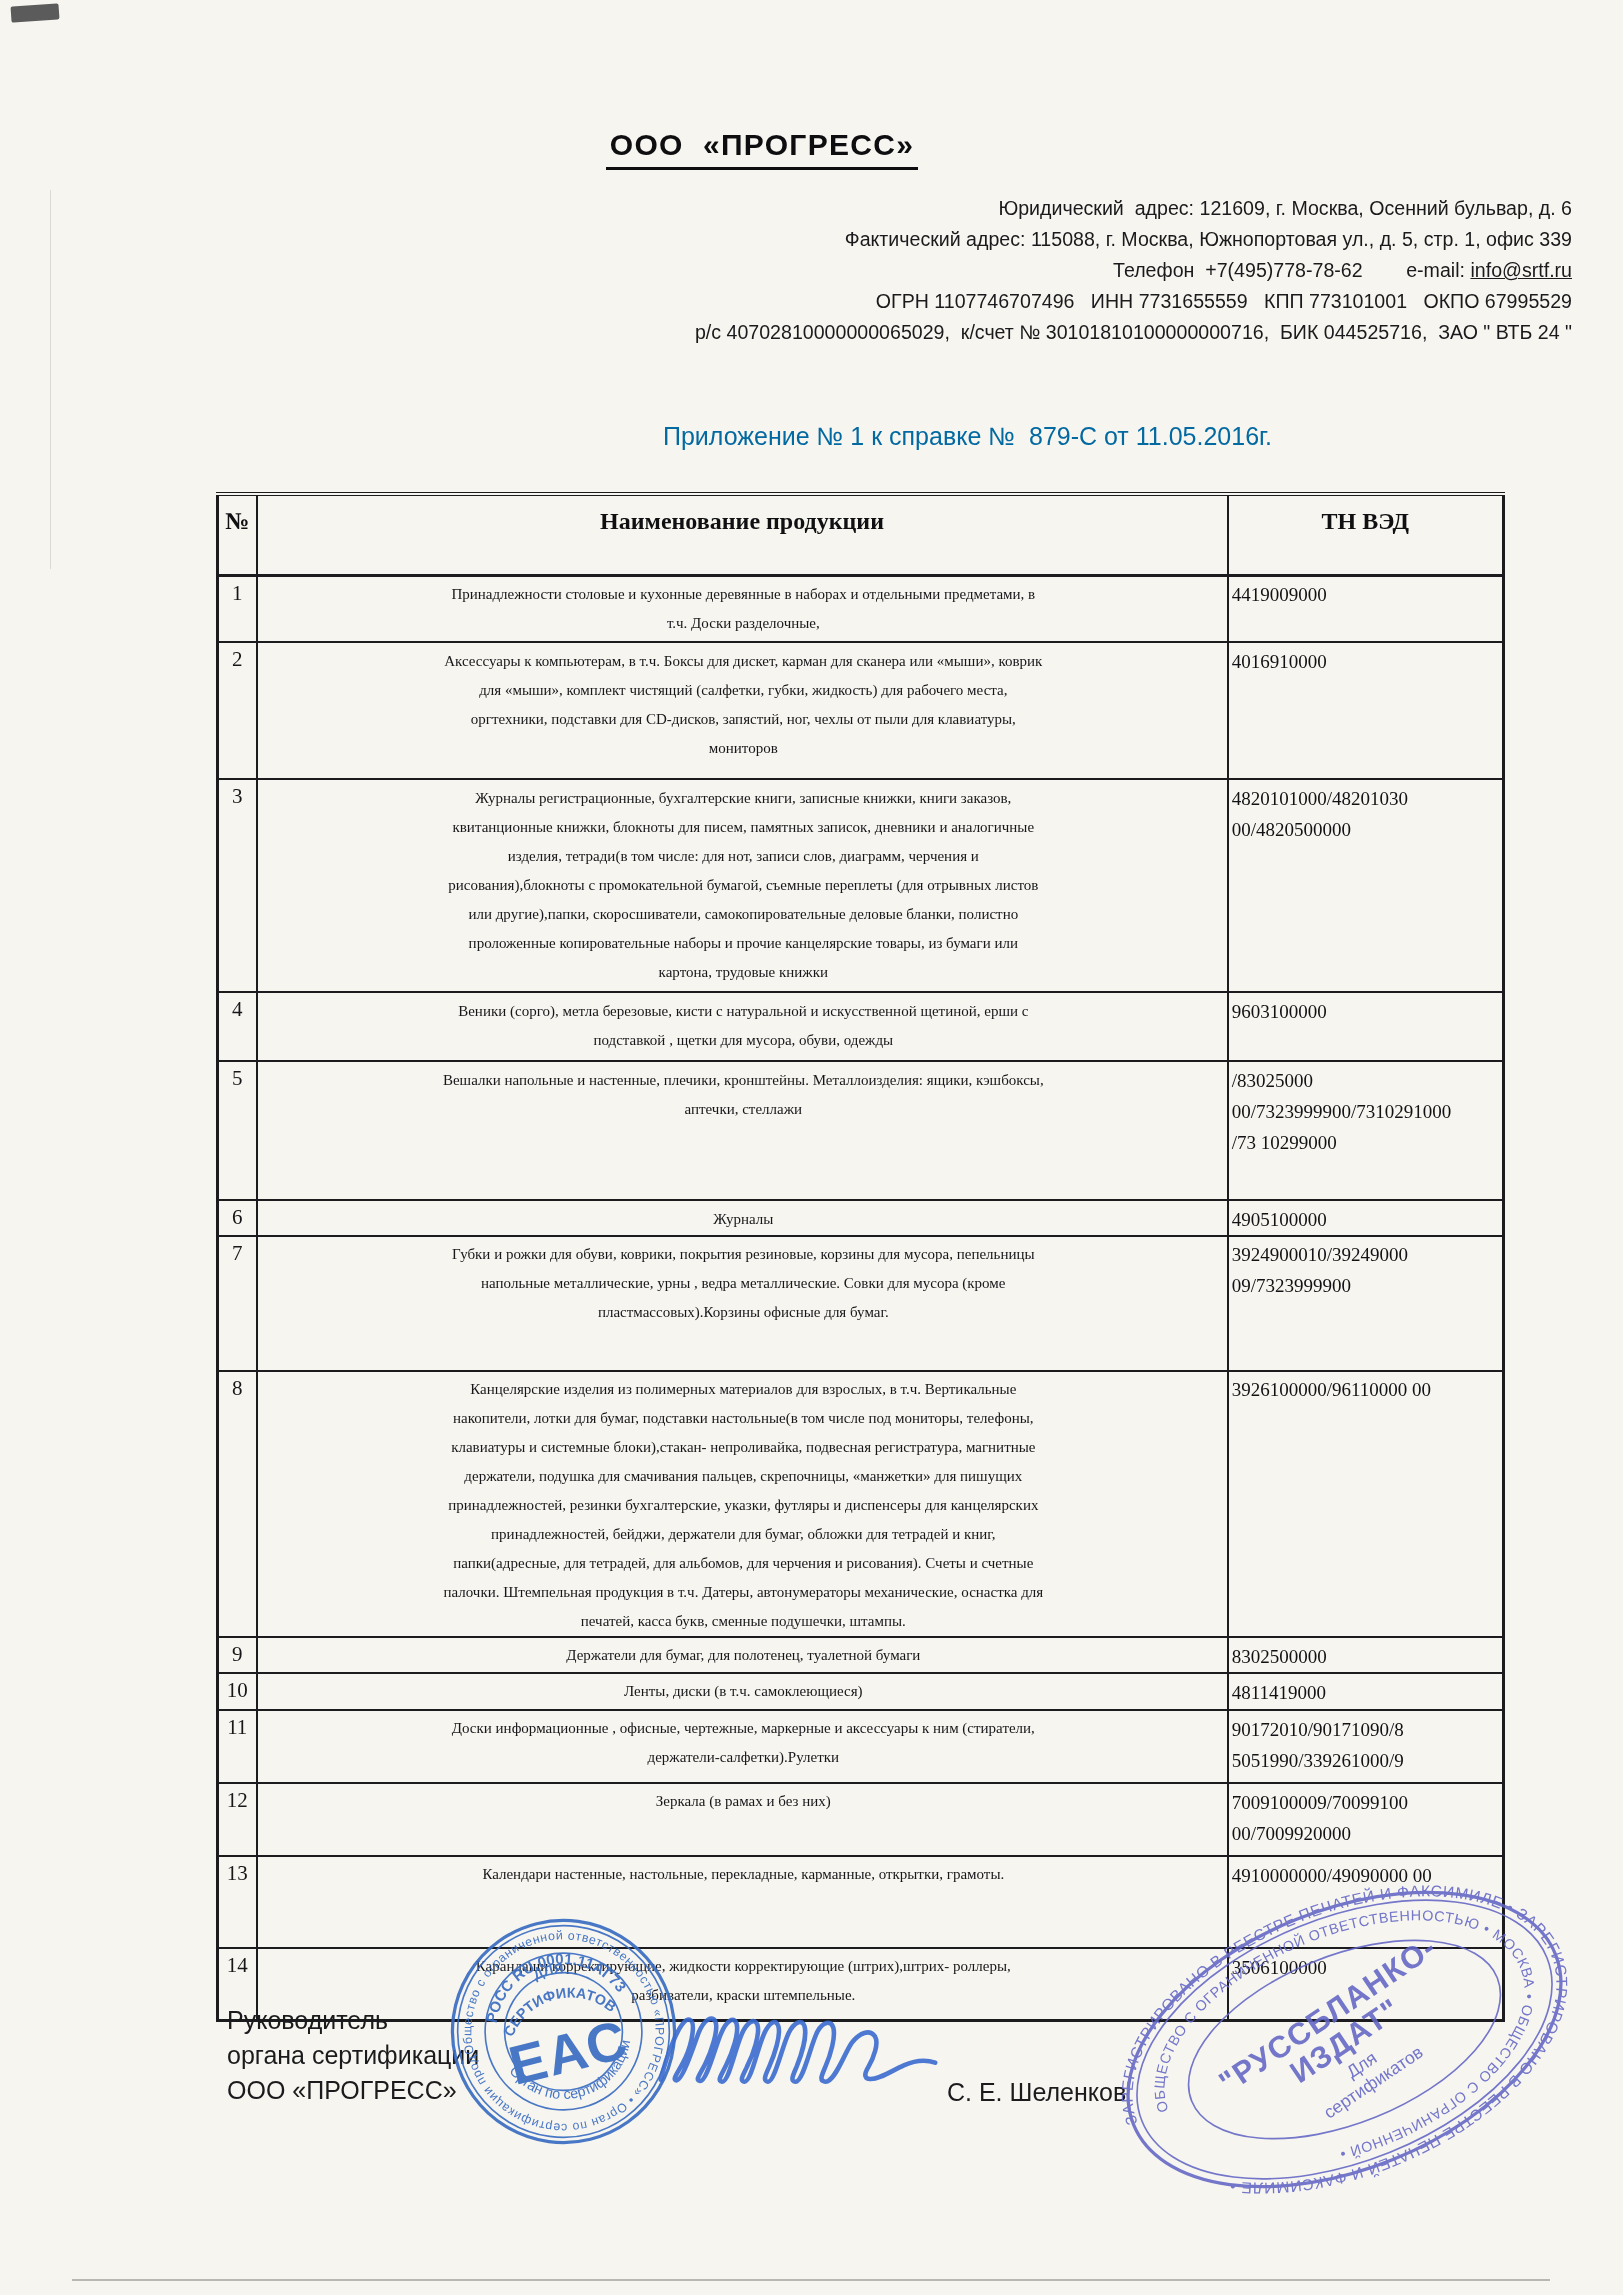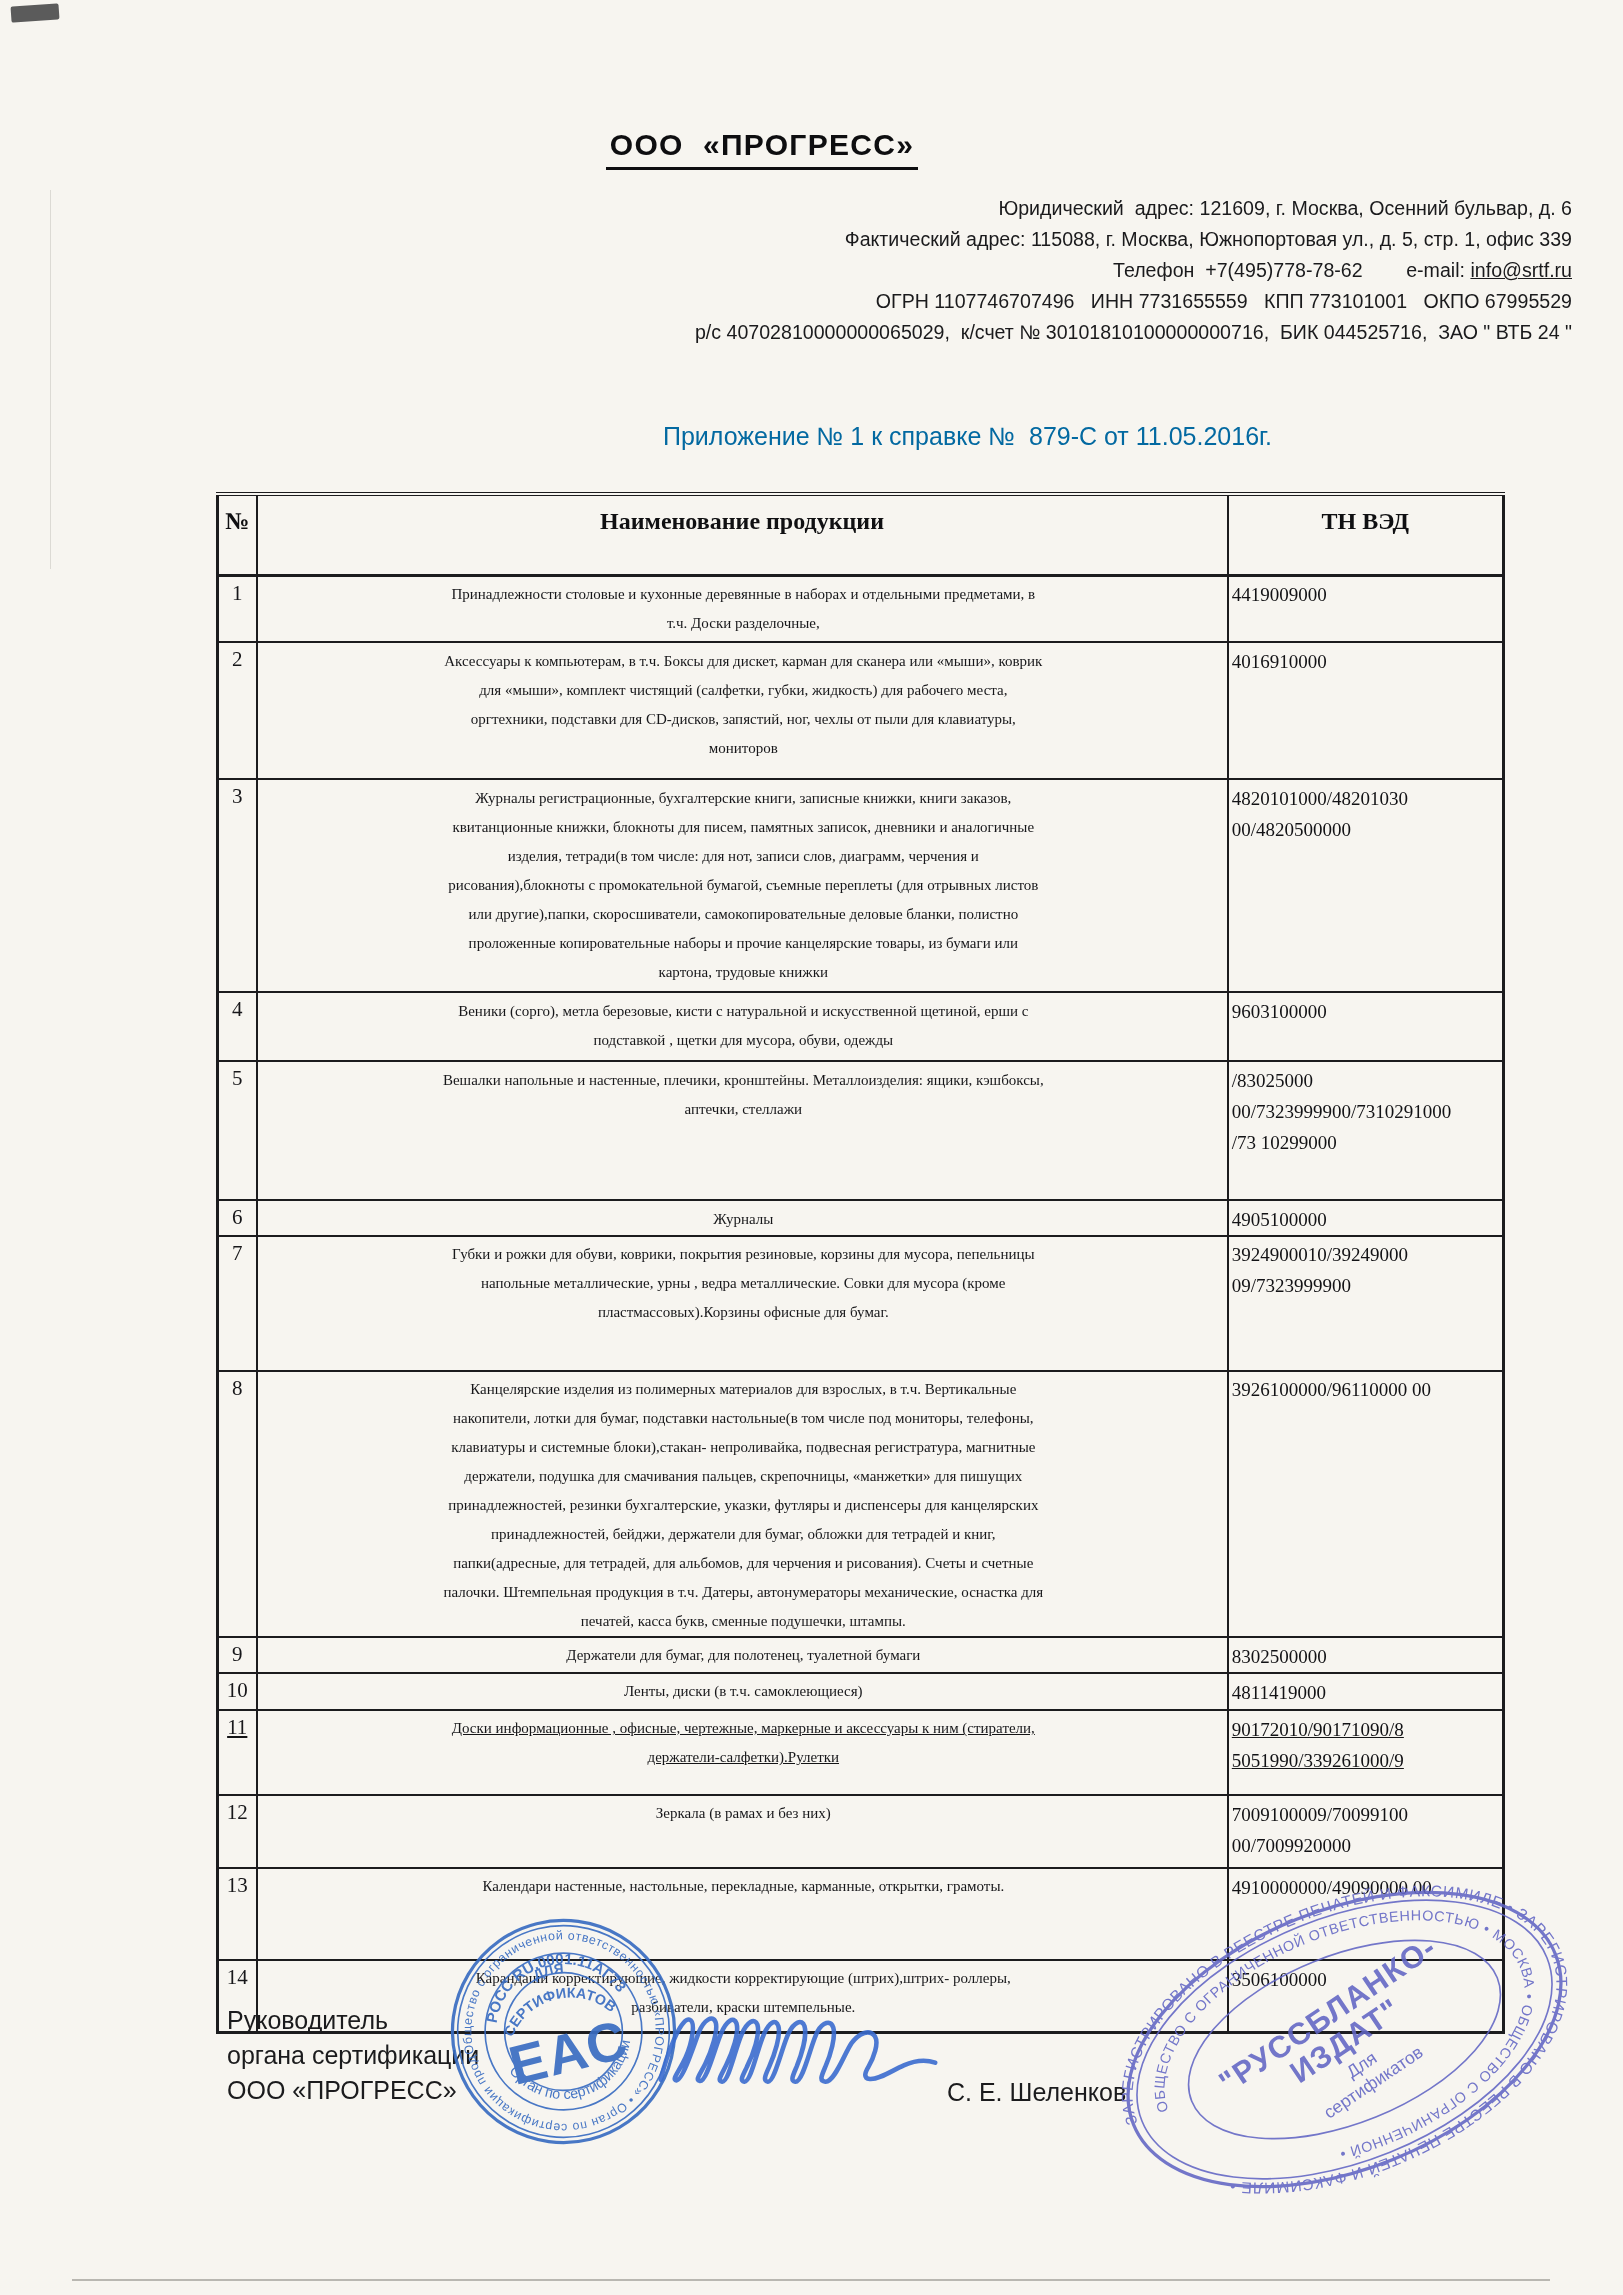--- a/index.html
+++ b/index.html
@@ -163,21 +163,21 @@
     <td class="c-name">Держатели для бумаг, для полотенец,  туалетной бумаги</td>
     <td class="c-code">8302500000</td>
   </tr>
 
   <tr style="height: 37px;">
     <td class="c-num">10</td>
     <td class="c-name">Ленты, диски (в т.ч. самоклеющиеся)</td>
     <td class="c-code">4811419000</td>
   </tr>
 
-  <tr style="height: 85px; text-decoration: underline;">
+  <tr style="height: 73px;">
     <td class="c-num">11</td>
     <td class="c-name">Доски информационные , офисные, чертежные, маркерные и аксессуары к ним (стиратели,
 держатели-салфетки).Рулетки</td>
     <td class="c-code">90172010/90171090/8
 5051990/339261000/9</td>
   </tr>
 
   <tr style="height: 73px;">
     <td class="c-num">12</td>
     <td class="c-name">Зеркала (в рамах и без них)</td>

